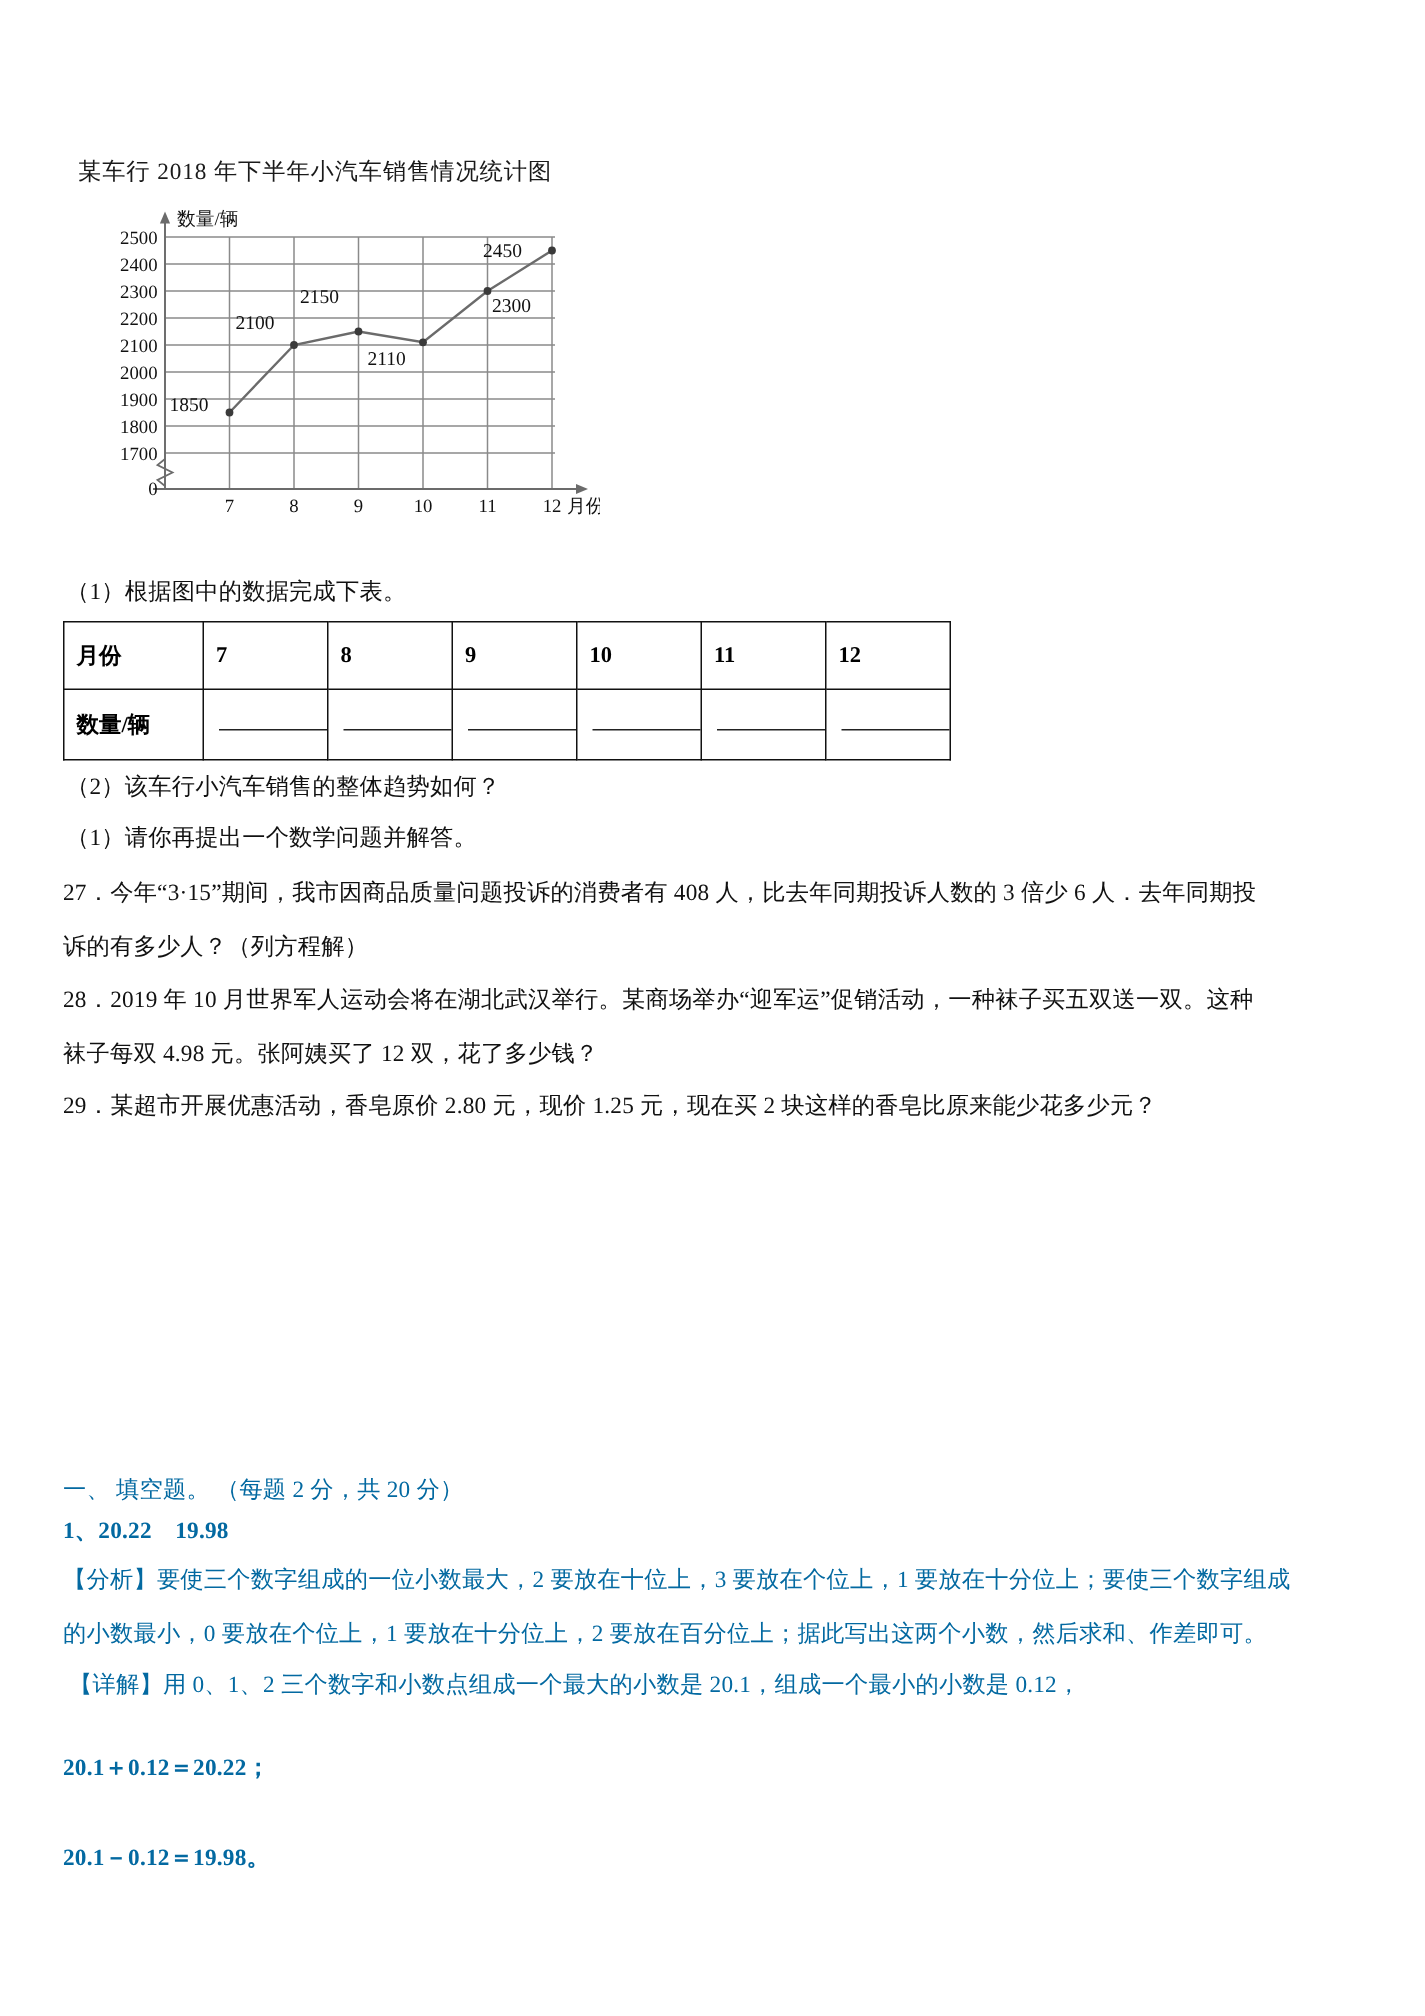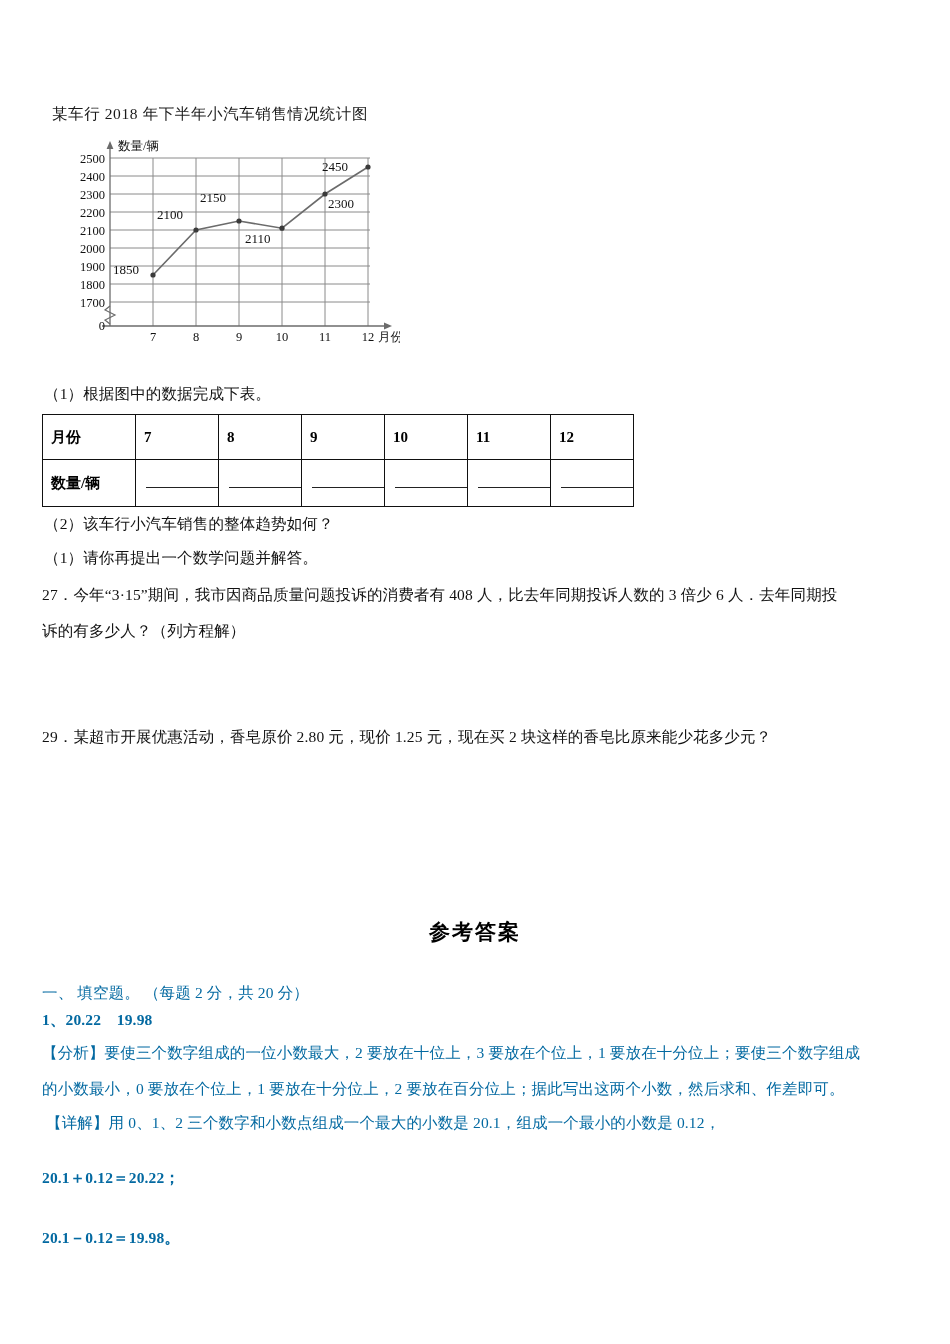--- a/index.html
+++ b/index.html
@@ -218,24 +218,25 @@
       </tr>
     </tbody>
   </table>
 
   <div class="qline" style="left:44px; top:514px;">（2）该车行小汽车销售的整体趋势如何？</div>
   <div class="qline" style="left:44px; top:548px;">（1）请你再提出一个数学问题并解答。</div>
 
   <div class="qline" style="left:42px; top:585px;">27．今年“3·15”期间，我市因商品质量问题投诉的消费者有 408 人，比去年同期投诉人数的 3 倍少 6 人．去年同期投</div>
   <div class="qline" style="left:42px; top:621px;">诉的有多少人？（列方程解）</div>
 
+  <div class="qline" style="left:42px; top:656px;">28．2019 年 10 月世界军人运动会将在湖北武汉举行。某商场举办“迎军运”促销活动，一种袜子买五双送一双。这种</div>
+  <div class="qline" style="left:42px; top:692px;">袜子每双 4.98 元。张阿姨买了 12 双，花了多少钱？</div>
 
   <div class="qline" style="left:42px; top:727px;">29．某超市开展优惠活动，香皂原价 2.80 元，现价 1.25 元，现在买 2 块这样的香皂比原来能少花多少元？</div>
 
-  <div id="answers-heading">参考答案</div>
 
   <div class="ans-txt" style="left:42px; top:983px;">一、 填空题。 （每题 2 分，共 20 分）</div>
   <div class="ans-txt b" style="left:42px; top:1010px;">1、20.22　19.98</div>
 
   <div class="ans-txt" style="left:42px; top:1043px;">【分析】要使三个数字组成的一位小数最大，2 要放在十位上，3 要放在个位上，1 要放在十分位上；要使三个数字组成</div>
   <div class="ans-txt" style="left:42px; top:1079px;">的小数最小，0 要放在个位上，1 要放在十分位上，2 要放在百分位上；据此写出这两个小数，然后求和、作差即可。</div>
   <div class="ans-txt" style="left:46px; top:1113px;">【详解】用 0、1、2 三个数字和小数点组成一个最大的小数是 20.1，组成一个最小的小数是 0.12，</div>
 
   <div class="ans-txt b" style="left:42px; top:1168px;">20.1＋0.12＝20.22；</div>
   <div class="ans-txt b" style="left:42px; top:1228px;">20.1－0.12＝19.98。</div>

